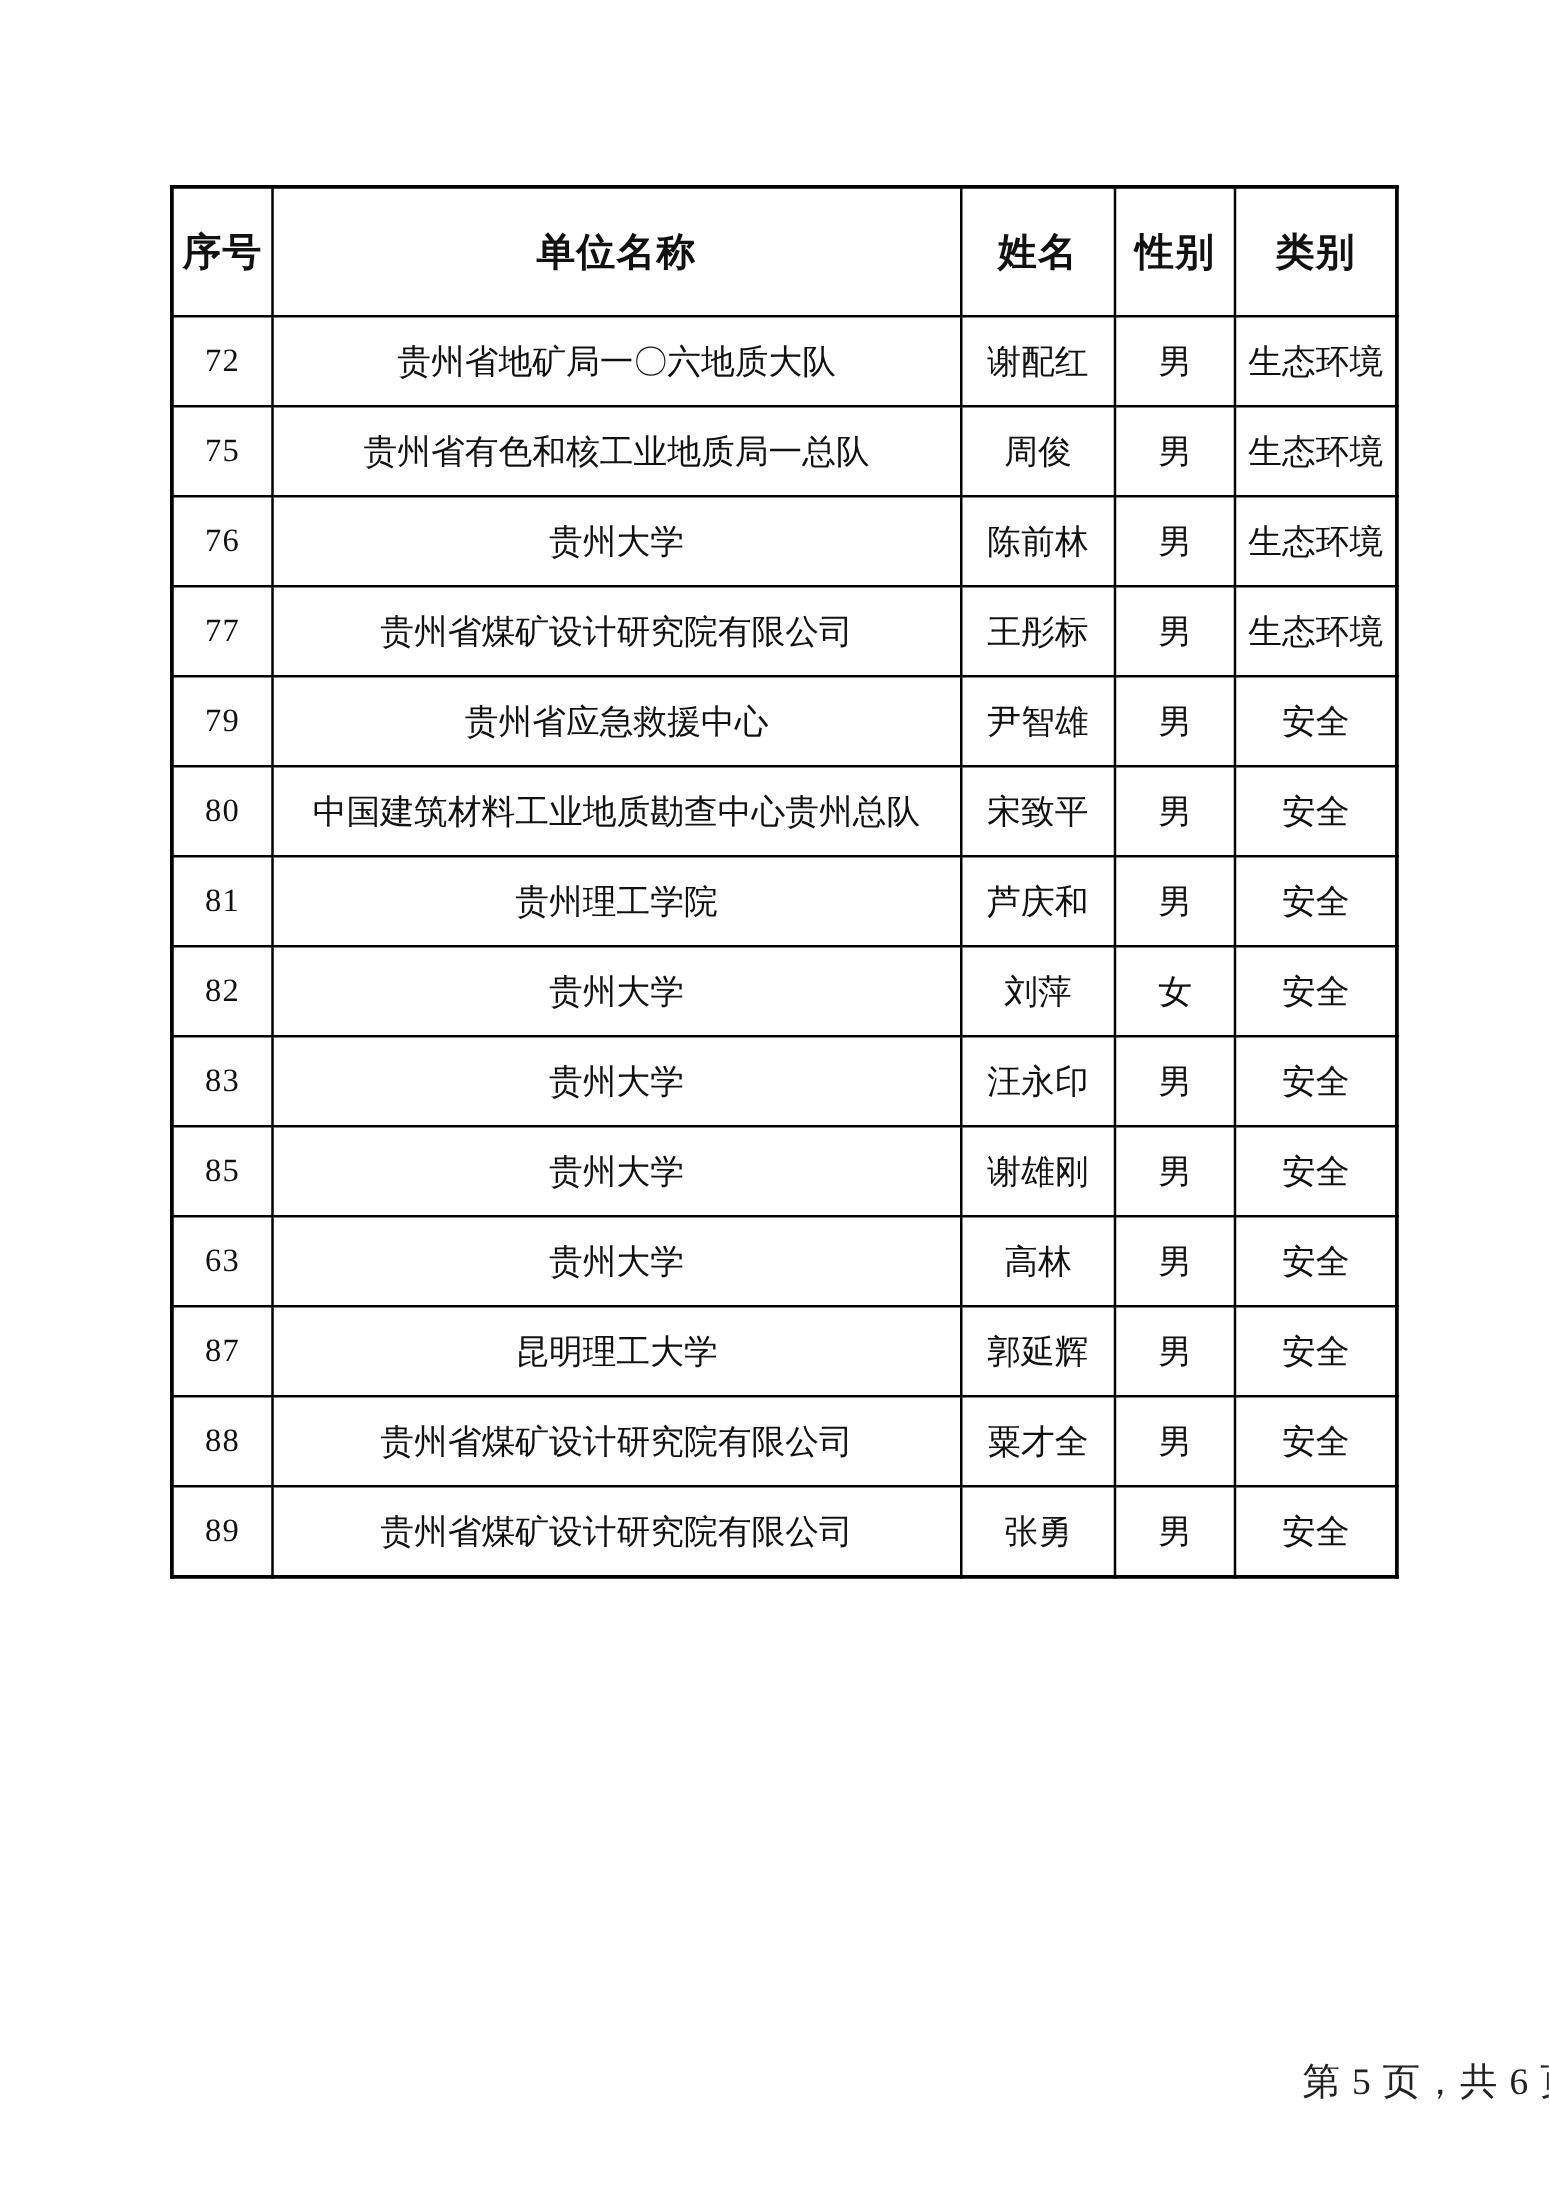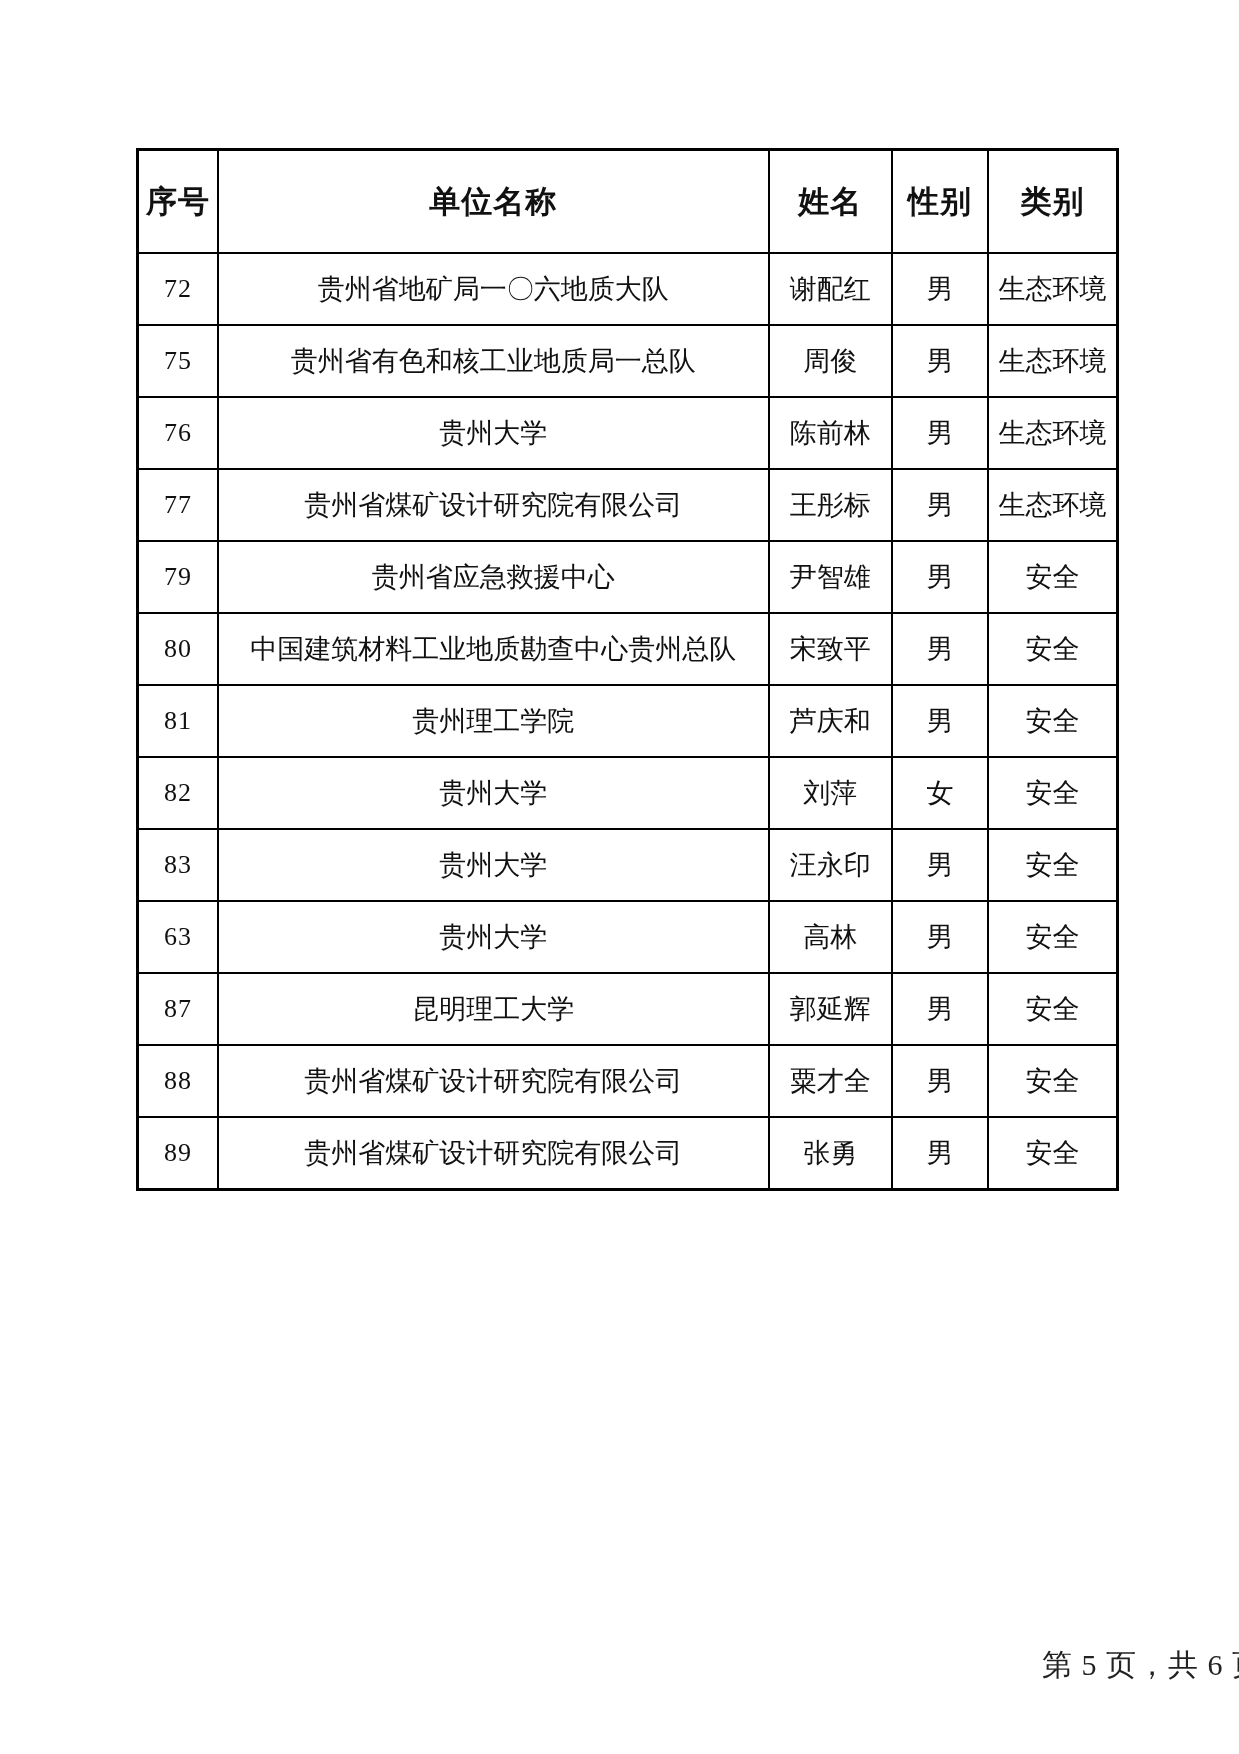--- a/index.html
+++ b/index.html
@@ -156,20 +156,27 @@
 
   <tr>
     <td class="cell-no">83</td>
     <td class="cell-unit">贵州大学</td>
     <td class="cell-name">汪永印</td>
     <td class="cell-gender">男</td>
     <td class="cell-category">安全</td>
   </tr>
 
 
+  <tr>
+    <td class="cell-no">85</td>
+    <td class="cell-unit">贵州大学</td>
+    <td class="cell-name">谢雄刚</td>
+    <td class="cell-gender">男</td>
+    <td class="cell-category">安全</td>
+  </tr>
 
   <tr>
     <td class="cell-no">63</td>
     <td class="cell-unit">贵州大学</td>
     <td class="cell-name">高林</td>
     <td class="cell-gender">男</td>
     <td class="cell-category">安全</td>
   </tr>
 
   <tr>

